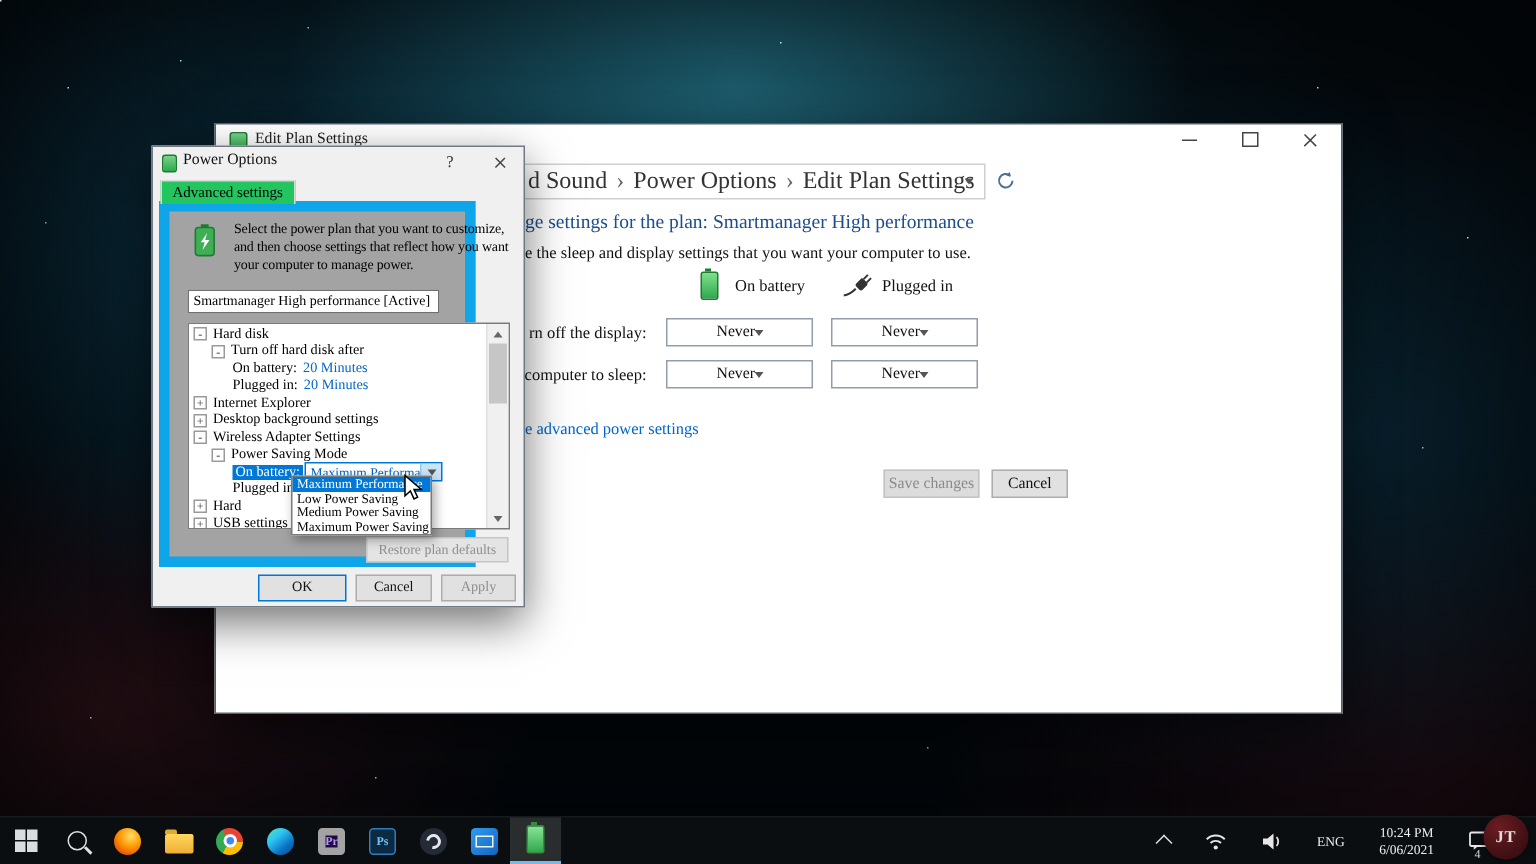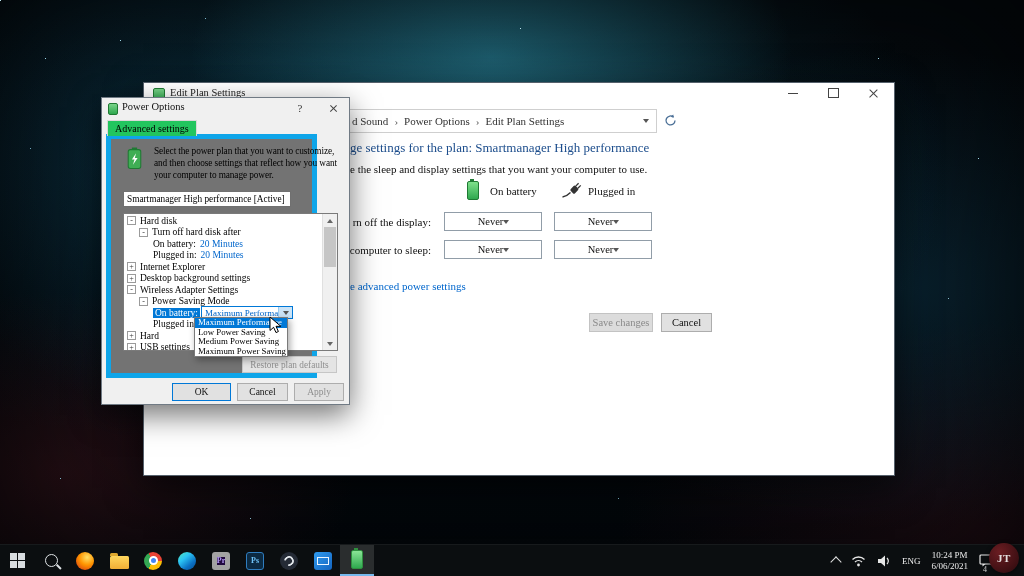--- a/index.html
+++ b/index.html
@@ -29,21 +29,21 @@
   .ex-title{position:absolute;left:26px;top:4px;font-size:10.5px;color:#222}
   .caps{position:absolute;right:1px;top:0;height:20px;display:flex}
   .cap{width:40px;height:20px;display:flex;align-items:center;justify-content:center}
   .min-glyph{width:10px;height:1px;background:#444}
   .max-glyph{width:9px;height:8px;border:1px solid #444}
   .x-icon{position:relative;width:11px;height:11px}
   .x-icon::before,.x-icon::after{content:"";position:absolute;left:0;top:5px;width:11px;height:1.2px;background:#444}
   .x-icon::before{transform:rotate(45deg)} .x-icon::after{transform:rotate(-45deg)}
   .crumbbar{position:absolute;left:40px;top:26px;width:471px;height:22px;background:#fff;border:1px solid #cfcfcf;
     display:flex;align-items:center}
-  .crumbs{position:absolute;left:167px;top:0;height:22px;display:flex;align-items:center;font-size:11px;color:#333;white-space:nowrap}
+  .crumbs{position:absolute;left:167px;top:0;height:22px;display:flex;align-items:center;font-size:16px;color:#333;white-space:nowrap}
   .crumb-sep{margin:0 6px;color:#666}
   .crumb-sep::before{content:"\203A"}
   .addr-tri{position:absolute;right:7px}
   .tri-down{display:inline-block;width:0;height:0;border-left:3.5px solid transparent;border-right:3.5px solid transparent;border-top:4px solid #555}
   .tri-up-s{display:inline-block;width:0;height:0;border-left:3px solid transparent;border-right:3px solid transparent;border-bottom:4px solid #666}
   .tri-down-s{display:inline-block;width:0;height:0;border-left:3px solid transparent;border-right:3px solid transparent;border-top:4px solid #666}
   .refreshbtn{position:absolute;left:515px;top:26px;width:22px;height:22px;display:flex;align-items:center;justify-content:center}
   .searchbox{position:absolute;left:541px;top:26px;width:205px;height:22px;background:#fff;border:1px solid #cfcfcf;
     display:flex;align-items:center;justify-content:space-between;padding:0 7px;box-sizing:border-box}
   .ph{font-size:10.5px;color:#7a7a7a}
@@ -69,21 +69,21 @@
     box-shadow:0 10px 28px rgba(0,0,0,.55);z-index:20;color:#000}
   .dlg-icon{position:absolute;left:6px;top:5px;width:8px;height:10px;border:1px solid #1f7a33;border-radius:2px;
     background:linear-gradient(#79d489,#2fa84f)}
   .dlg-title{position:absolute;left:20px;top:3px;font-size:10.5px;color:#111}
   .dlg-help{position:absolute;left:190px;top:2px;width:16px;height:16px;font-size:11px;color:#333;text-align:center;line-height:16px}
   .dlg-close{position:absolute;left:222px;top:3px;width:18px;height:15px;display:flex;align-items:center;justify-content:center}
   .dlg-close .x-icon{width:9px;height:9px}
   .dlg-close .x-icon::before,.dlg-close .x-icon::after{width:9px;top:4px}
   .tab{position:absolute;left:5px;top:22px;height:15px;line-height:15px;padding:0 7px;font-size:10px;background:#22c55e;
     border:1px solid #d9d9d9;border-bottom:none;z-index:2}
-  .page{position:absolute;left:4px;top:36px;width:211px;height:244px;background:#737373;border:5px solid #0ea5e9;box-sizing:border-box}
+  .page{position:absolute;left:4px;top:36px;width:211px;height:244px;background:#a3a3a3;border:7px solid #0ea5e9;box-sizing:border-box}
   .desc{position:absolute;left:43px;top:7px;width:190px;font-size:9.3px;line-height:11.8px;letter-spacing:-.1px;color:#000}
   .planicon{position:absolute;left:12px;top:8px}
   .combo{position:absolute;left:12px;top:52px;width:168px;height:16px;background:#fff;border:1px solid #707070;box-sizing:border-box;
     display:flex;align-items:center;justify-content:space-between;padding:0 4px 0 3px;font-size:9.3px;white-space:nowrap;overflow:hidden}
   .tree{position:absolute;left:12px;top:74px;width:215px;height:138px;background:#fff;border:1px solid #7a7a7a;box-sizing:border-box;overflow:hidden}
   .trow{position:absolute;left:0;width:199px;height:11.5px;display:flex;align-items:center;font-size:9.5px;white-space:nowrap}
   .lv0{padding-left:3px}.lv1{padding-left:15px}.lv2{padding-left:29px}
   .exp{width:9px;height:9px;border:1px solid #9a9a9a;background:#fff;font-size:8px;line-height:7px;text-align:center;
     margin-right:4px;flex:none;color:#333;box-sizing:border-box}
   .tlbl{color:#000}
@@ -133,21 +133,21 @@
   .ic-edge{width:18px;height:18px;border-radius:50%;background:linear-gradient(140deg,#4fe3c1 5%,#2bc3f3 35%,#0b6fc2 70%,#084f8c)}
   .ic-adobe{width:18px;height:18px;border-radius:3px;font-size:8px;font-weight:bold;display:flex;align-items:center;justify-content:center;box-sizing:border-box}
   .ic-pr{background:#22093f;border:5px solid #a3a3a3;color:#b49af5}
   .ic-ps{background:#0c2a42;border:1px solid #2f7dbf;color:#6fc2f7}
   .ic-obs{position:relative;width:18px;height:18px;border-radius:50%;background:#252b36}
   .ic-obs::after{content:"";position:absolute;inset:4px;border-radius:50%;border:2px solid #e4e8ec;border-left-color:transparent;transform:rotate(-35deg)}
   .ic-mail{position:relative;width:18px;height:18px;border-radius:3px;background:linear-gradient(135deg,#2f9bf0,#1464c0)}
   .ic-mail::after{content:"";position:absolute;left:3px;top:5px;width:10px;height:6px;border:1px solid #eaf4ff}
   .ic-power{position:relative;width:10px;height:17px;border:1px solid #2f8f3f;border-radius:2px;background:linear-gradient(#8ae596,#2fa84f)}
   .ic-power::before{content:"";position:absolute;top:-3px;left:2px;width:4px;height:2px;background:#2f8f3f}
-  .tray{position:absolute;right:30px;top:0;height:31px;display:flex;align-items:center;gap:11px;color:#e8e8e8}
+  .tray{position:absolute;right:30px;top:0;height:31px;display:flex;align-items:center;gap:23px;color:#e8e8e8}
   .chev-up{width:7px;height:7px;border-left:1.5px solid #e0e0e0;border-top:1.5px solid #e0e0e0;transform:rotate(45deg);margin-top:3px}
   .tray-txt{font-size:9px;color:#eee}
   .clock{display:flex;flex-direction:column;align-items:center;justify-content:center;font-size:9px;line-height:11px;color:#eee}
   .jt{position:absolute;right:5px;bottom:3px;width:30px;height:30px;border-radius:50%;z-index:60;
     background:radial-gradient(circle at 35% 30%,#6b1d22,#3a0e12 75%);color:#e3dede;font-size:11px;font-weight:bold;
     display:flex;align-items:center;justify-content:center;letter-spacing:.5px;box-shadow:0 1px 4px rgba(0,0,0,.6)}
   .corner-num{position:absolute;right:37px;bottom:2px;z-index:60;font-size:8px;color:#cfcfcf}
 </style>
 </head>
 <body>

